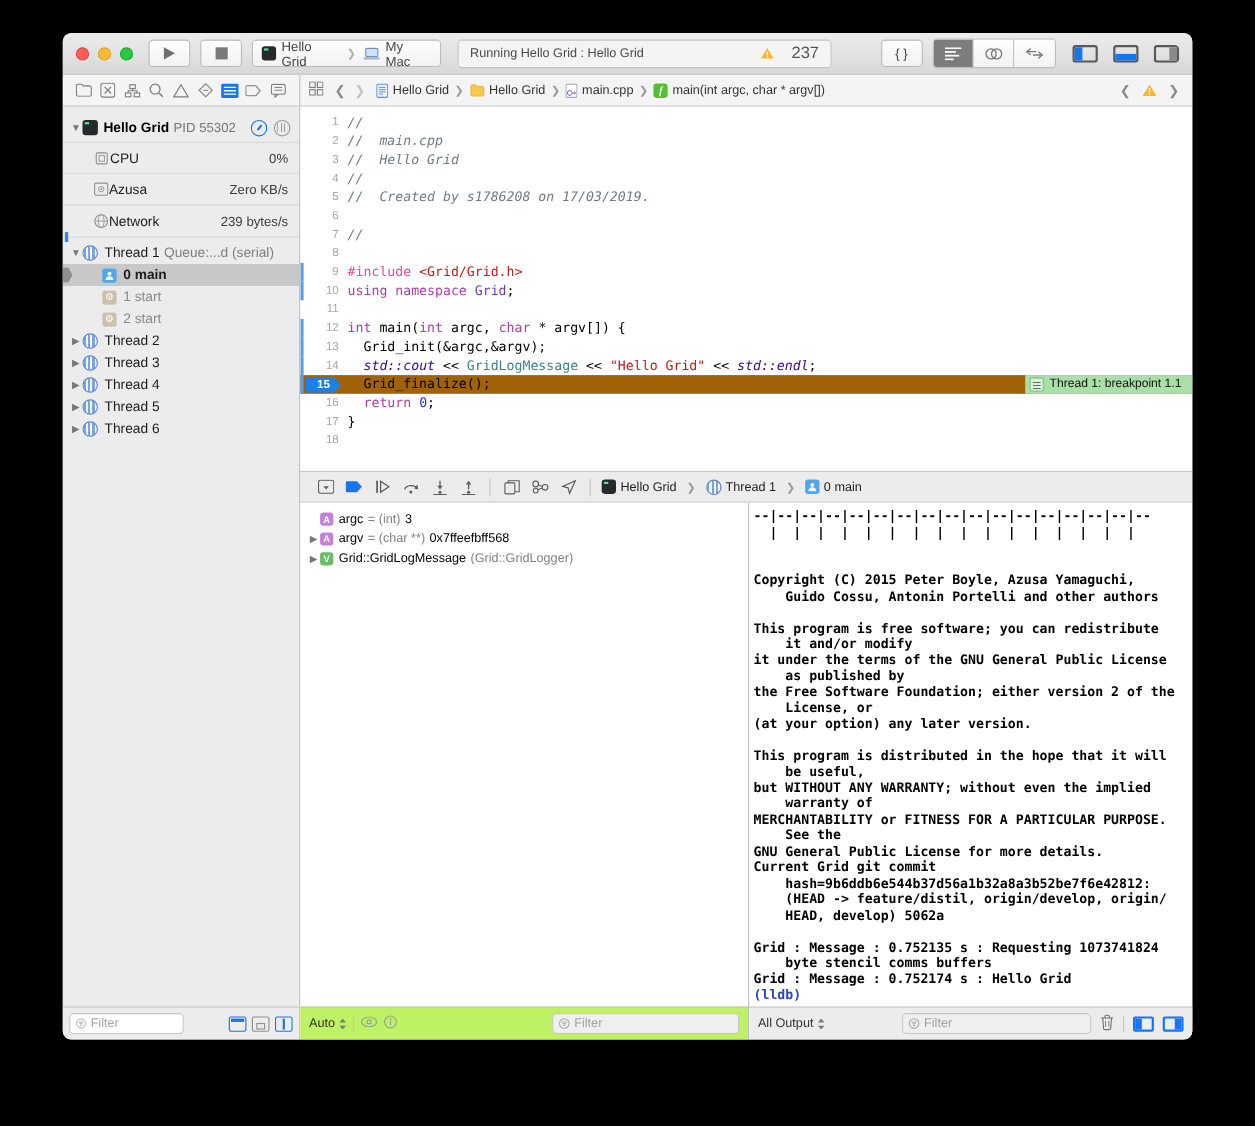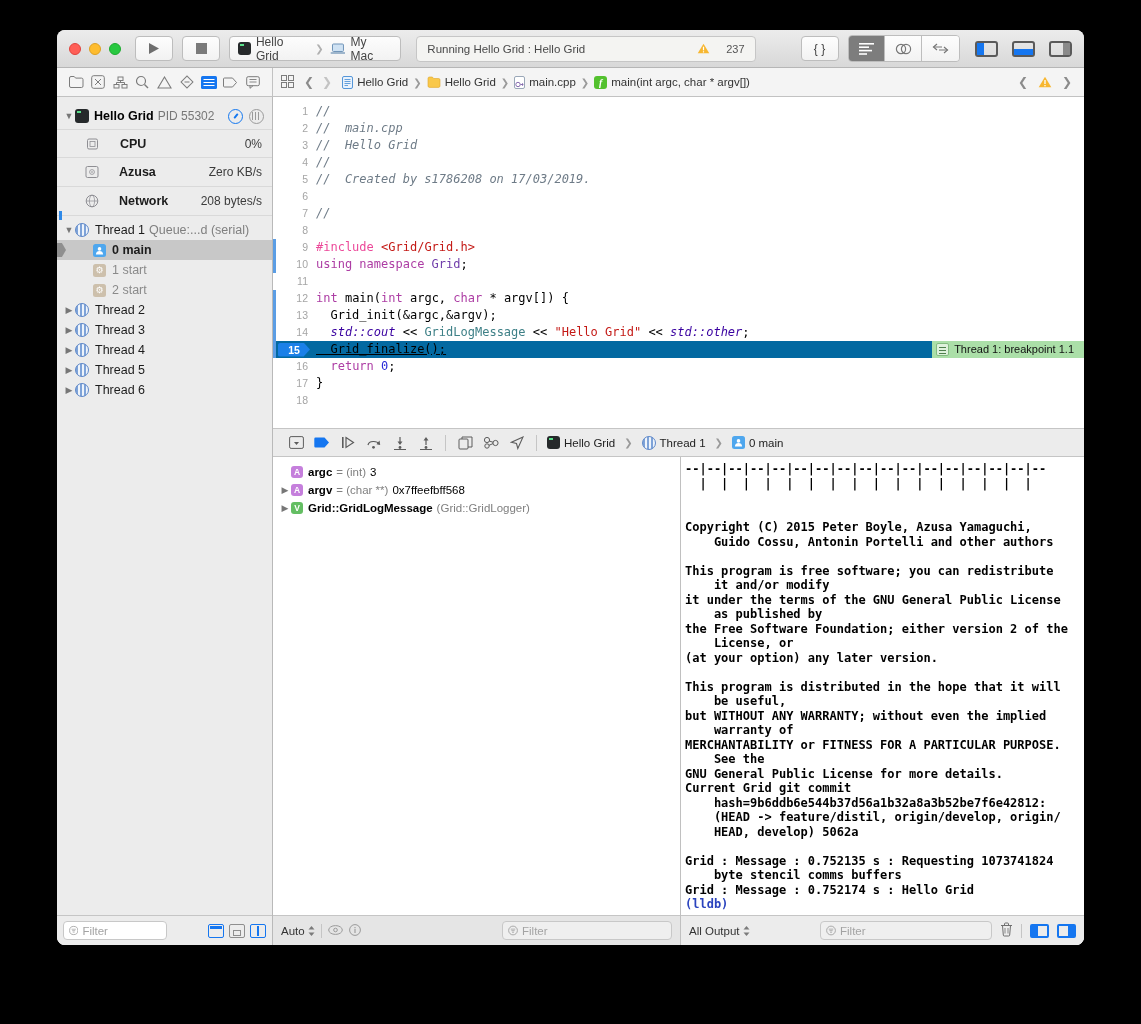--- a/index.html
+++ b/index.html
@@ -10,21 +10,21 @@
   .titlebar { height:38px; background:linear-gradient(#ececec,#d8d8d8); border-bottom:1px solid #b6b6b6; display:flex; align-items:center; flex:0 0 38px; }
   .traffic { display:flex; gap:8px; margin:0 14px 0 12px; }
   .tl { width:12px; height:12px; border-radius:50%; }
   .tl.red{background:#ff5f57;border:1px solid #e0443e;} .tl.yellow{background:#febc2e;border:1px solid #dea123;} .tl.green{background:#28c840;border:1px solid #1dab2f;}
   .tbtn { height:25px; min-width:38px; background:linear-gradient(#fdfdfd,#f2f2f2); border:1px solid #bdbdbd; border-radius:4px; display:flex; align-items:center; justify-content:center; margin-right:9px; padding:0 8px; font-size:12px; color:#444; }
   .stop-sq { width:11px; height:11px; background:#7a7a7a; }
   .scheme { gap:5px; }
   .jsep { color:#b0b0b0; font-size:10px; padding:0 1px; }
   .status { width:340px; height:26px; margin:0 12px 0 6px; background:#f4f4f2; border:1px solid #c6c6c6; border-radius:4px; display:flex; align-items:center; font-size:11.5px; color:#4a4a4a; padding:0 10px; }
   .status .spacer { flex:1; }
-  .wbadge { display:flex; gap:16px; color:#555; font-size:11px; }
+  .wbadge { display:flex; align-items:center; gap:16px; color:#555; font-size:15px; }
   .seg { display:flex; border:1px solid #bdbdbd; border-radius:4px; overflow:hidden; margin-right:9px; }
   .seg .s { width:37px; height:25px; display:flex; align-items:center; justify-content:center; background:linear-gradient(#fdfdfd,#f2f2f2); border-right:1px solid #bdbdbd; color:#666; }
   .seg .s:last-child { border-right:none; }
   .seg .s.active { background:#7d7d7d; color:#fff; }
   .ptoggle { width:23px; height:16px; border:2px solid #5a5a5a; border-radius:3px; position:relative; }
   .ptoggle span { position:absolute; background:#1576f0; }
   .ptoggle.left span{left:0;top:0;bottom:0;width:7px;}
   .ptoggle.bottom span{left:0;right:0;bottom:0;height:6px;}
   .ptoggle.right span{right:0;top:0;bottom:0;width:7px;background:#8a8a8a;}
 
@@ -43,21 +43,21 @@
   .sidebar { width:216px; flex:0 0 216px; background:#ececec; border-right:1px solid #b9b9b9; display:flex; flex-direction:column; }
   .side-content { flex:1; overflow:hidden; position:relative; padding-top:8px; }
   .proc-row { height:22px; display:flex; align-items:center; font-size:12.5px; padding-left:6px; }
   .proc-row .pname { font-weight:bold; margin-left:5px; }
   .proc-row .ppid { color:#777; margin-left:4px; font-size:12px; }
   .disc { color:#777; font-size:9px; width:12px; text-align:center; }
   .proc-icons { margin-left:auto; display:flex; gap:6px; padding-right:8px; }
   .gaugelist { margin-top:2px; }
   .gauge { height:29px; display:flex; align-items:center; padding-left:28px; border-bottom:1px solid #d9d9d9; font-size:12.5px; color:#1c1c1c; position:relative; }
   .gauge:first-child { border-top:1px solid #d9d9d9; }
-  .gauge .glabel { margin-left:20px;font-weight:bold; }
+  .gauge .glabel { margin-left:0; }
   .gauge .gvalue { margin-left:auto; padding-right:10px; color:#3c3c3c; font-size:12px; }
   .netbar { position:absolute; left:2px; bottom:-5px; width:3px; height:9px; background:#2f89e8; }
   .threads { margin-top:4px; }
   .trow { height:20px; display:flex; align-items:center; font-size:12.5px; color:#1c1c1c; position:relative; padding-left:6px; }
   .trow .tq { color:#7f7f7f; margin-left:4px; }
   .trow.frame { padding-left:36px; }
   .trow.sel { background:#c8c8c8; }
   .selmark { position:absolute; left:0; top:3px; width:9px; height:14px; background:#8f8f8f; clip-path:polygon(0 0,55% 0,100% 50%,55% 100%,0 100%); }
   .trow .tlabel { margin-left:6px; }
   .trow.frame .tlabel { margin-left:6px; }
@@ -70,44 +70,44 @@
   .filterbox input::placeholder { color:#a3a3a3; }
   .fb-side { width:104px; }
   .sb-icons { margin-left:auto; display:flex; gap:5px; }
 
   
   .rightcol { flex:1; display:flex; flex-direction:column; min-width:0; }
   .editor { height:331px; flex:0 0 331px; background:#fff; overflow:hidden; padding-top:6px; font-family:"DejaVu Sans Mono",monospace; font-size:12px; position:relative; }
   .cl { height:17px; line-height:17px; display:flex; white-space:pre; position:relative; }
   .cl .ln { width:43px; flex:0 0 43px; text-align:right; padding-right:8px; color:#a5a5a5; font-size:10.5px; font-family:"Liberation Sans",sans-serif; line-height:17px; }
   .cl.changed::before { content:""; position:absolute; left:0; top:0; bottom:0; width:3px; background:#5b9de4; }
-  .cl.hl { background:#0369a1;text-decoration:underline; }
+  .cl.hl { background:#a16207; }
   .bpbadge { display:inline-block; width:32px; height:14px; margin:1.5px 6px 0 5px; background:#1b80e8; clip-path:polygon(0 0,80% 0,100% 50%,80% 100%,0 100%); border-radius:2px; color:#fff; font-weight:bold; font-size:10.5px; line-height:14px; text-align:center; font-family:"Liberation Sans",sans-serif; }
   .cl .bln { width:43px; flex:0 0 43px; text-align:right; }
   .annot { position:absolute; right:0; top:0; height:17px; background:#abdfa8; display:flex; align-items:center; padding:0 10px 0 4px; font-family:"Liberation Sans",sans-serif; font-size:11px; color:#111; gap:5px; }
   .annot .aicon { width:13px; height:13px; border-radius:2px; background:#def1dc; border:1px solid #84bb81; background-image:repeating-linear-gradient(#4e7f4c 0 1px,transparent 1px 3px); background-size:7px 9px; background-position:2px 3px; background-repeat:no-repeat; }
   .c-com{color:#6e7b87;font-style:italic;} .c-kw{color:#ad3da4;} .c-pre{color:#ec4899;}
   .c-str{color:#c41a16;} .c-num{color:#272ad8;} .c-std{color:#3900a0;font-style:italic;} .c-glob{color:#3e8087;} .c-type{color:#703daa;} .c-pl{color:#000;}
 
   
   .debugbar { height:29px; flex:0 0 29px; background:#ececec; border-top:1px solid #c5c5c5; border-bottom:1px solid #c5c5c5; display:flex; align-items:center; padding:0 10px; gap:0; }
   .db-btn { width:26px; height:22px; display:flex; align-items:center; justify-content:center; color:#555; }
   .db-sep { width:1px; height:16px; background:#c5c5c5; margin:0 6px; }
   .db-crumbs { display:flex; align-items:center; font-size:11.5px; color:#222; margin-left:4px; gap:4px; }
 
   
   .debugarea { flex:1; display:flex; min-height:0; }
   .varspane { width:407px; flex:0 0 407px; display:flex; flex-direction:column; background:#fff; }
   .vars { flex:1; padding-top:6px; overflow:hidden; }
   .vrow { height:18px; display:flex; align-items:center; font-size:11.5px; padding-left:6px; }
   .vrow .vdisc { width:12px; color:#777; font-size:9px; text-align:center; }
-  .vrow .vname { font-weight:bold; color:#000; margin-left:5px;text-align:right; }
+  .vrow .vname { font-weight:normal; color:#000; margin-left:5px;text-align:right; }
   .vrow .vtype { color:#808080; margin-left:4px; }
   .vrow .vval { color:#000; margin-left:4px; }
-  .pane-bottom { flex:0 0 30px; border-top:1px solid #c5c5c5; background:#e5e5e5; display:flex; align-items:center; padding:0 8px; gap:6px; font-size:11.5px; color:#333; }
+  .pane-bottom { flex:0 0 30px; border-top:1px solid #c5c5c5; background:#bef264; display:flex; align-items:center; padding:0 8px; gap:6px; font-size:11.5px; color:#333; }
   .popup { display:flex; align-items:center; gap:3px; }
   .dim-ic { color:#9a9a9a; }
   .fb-vars { width:170px; margin-left:auto; background:#efefef; }
   .fb-con { width:172px; margin-left:auto; background:#efefef; }
 
   .consolepane { flex:1; display:flex; flex-direction:column; background:#fff; border-left:1px solid #c0c0c0; min-width:0; }
   .console { flex:1; padding:5px 0 0 4px; overflow:hidden; font-family:"DejaVu Sans Mono",monospace; font-size:12px; font-weight:bold; line-height:14.5px; color:#000; white-space:pre; }
   .lldb { color:#2a43be; }
   .con-bottom { flex:0 0 30px; border-top:1px solid #c5c5c5; background:#ececec; display:flex; align-items:center; padding:0 8px; gap:8px; font-size:11.5px; color:#333; }
 
@@ -370,21 +370,21 @@
             <div class="gauge">
               <span class="netbar"></span>
               <span class="gauge-ic">
                 <svg width="14" height="14" viewBox="0 0 14 14">
                   <circle cx="7" cy="7" r="5.8" fill="none" stroke="#8e8e93"></circle>
                   <ellipse cx="7" cy="7" rx="2.6" ry="5.8" fill="none" stroke="#8e8e93" stroke-width=".7"></ellipse>
                   <path d="M1.2 7 H12.8" stroke="#8e8e93" stroke-width=".7"></path>
                 </svg>
               </span>
               <span class="glabel">Network</span>
-              <span class="gvalue">208 bytes/s</span>
+              <span class="gvalue">239 bytes/s</span>
             </div>
           </div>
         <div class="threads" id="threads">
             <div class="trow">
               <span class="disc">▼</span>
               <span class="ic-thread"></span>
               <span class="tlabel">Thread 1</span>
               <span class="tq">Queue:...d (serial)</span>
             </div>
             <div class="trow frame sel">
@@ -457,21 +457,21 @@
           <div class="cl"><span class="ln">4</span><code><span class="c-com">//</span></code></div>
           <div class="cl"><span class="ln">5</span><code><span class="c-com">//  Created by s1786208 on 17/03/2019.</span></code></div>
           <div class="cl"><span class="ln">6</span></div>
           <div class="cl"><span class="ln">7</span><code><span class="c-com">//</span></code></div>
           <div class="cl"><span class="ln">8</span><code></code></div>
           <div class="cl changed"><span class="ln">9</span><code><span class="c-pre">#include </span><span class="c-str">&lt;Grid/Grid.h&gt;</span></code></div>
           <div class="cl changed"><span class="ln">10</span><code><span class="c-kw">using namespace</span><span class="c-pl"> </span><span class="c-type">Grid</span><span class="c-pl">;</span></code></div>
           <div class="cl"><span class="ln">11</span><code></code></div>
           <div class="cl changed"><span class="ln">12</span><code><span class="c-kw">int</span><span class="c-pl"> main(</span><span class="c-kw">int</span><span class="c-pl"> argc, </span><span class="c-kw">char</span><span class="c-pl"> * argv[]) {</span></code></div>
           <div class="cl changed"><span class="ln">13</span><code><span class="c-pl">  Grid_init(&amp;argc,&amp;argv);</span></code></div>
-          <div class="cl changed"><span class="ln">14</span><code><span class="c-pl">  </span><span class="c-std">std::cout</span><span class="c-pl"> &lt;&lt; </span><span class="c-glob">GridLogMessage</span><span class="c-pl"> &lt;&lt; </span><span class="c-str">"Hello Grid"</span><span class="c-pl"> &lt;&lt; </span><span class="c-std">std::other</span><span class="c-pl">;</span></code></div>
+          <div class="cl changed"><span class="ln">14</span><code><span class="c-pl">  </span><span class="c-std">std::cout</span><span class="c-pl"> &lt;&lt; </span><span class="c-glob">GridLogMessage</span><span class="c-pl"> &lt;&lt; </span><span class="c-str">"Hello Grid"</span><span class="c-pl"> &lt;&lt; </span><span class="c-std">std::endl</span><span class="c-pl">;</span></code></div>
           <div class="cl changed hl"><span class="bln"><span class="bpbadge">15</span></span><code><span class="c-pl">  Grid_finalize();</span></code><span class="annot"><span class="aicon"></span>Thread 1: breakpoint 1.1</span></div>
           <div class="cl"><span class="ln">16</span><code><span class="c-pl">  </span><span class="c-kw">return</span><span class="c-pl"> </span><span class="c-num">0</span><span class="c-pl">;</span></code></div>
           <div class="cl"><span class="ln">17</span><code><span class="c-pl">}</span></code></div>
           <div class="cl"><span class="ln">18</span><code></code></div>
         </div>
 
       <div class="debugbar">
         <span class="db-btn">
             <svg width="15" height="13" viewBox="0 0 15 13">
               <rect x=".6" y=".6" width="13.8" height="11.8" rx="1.5" fill="none" stroke="#5c5c5c"></rect>

